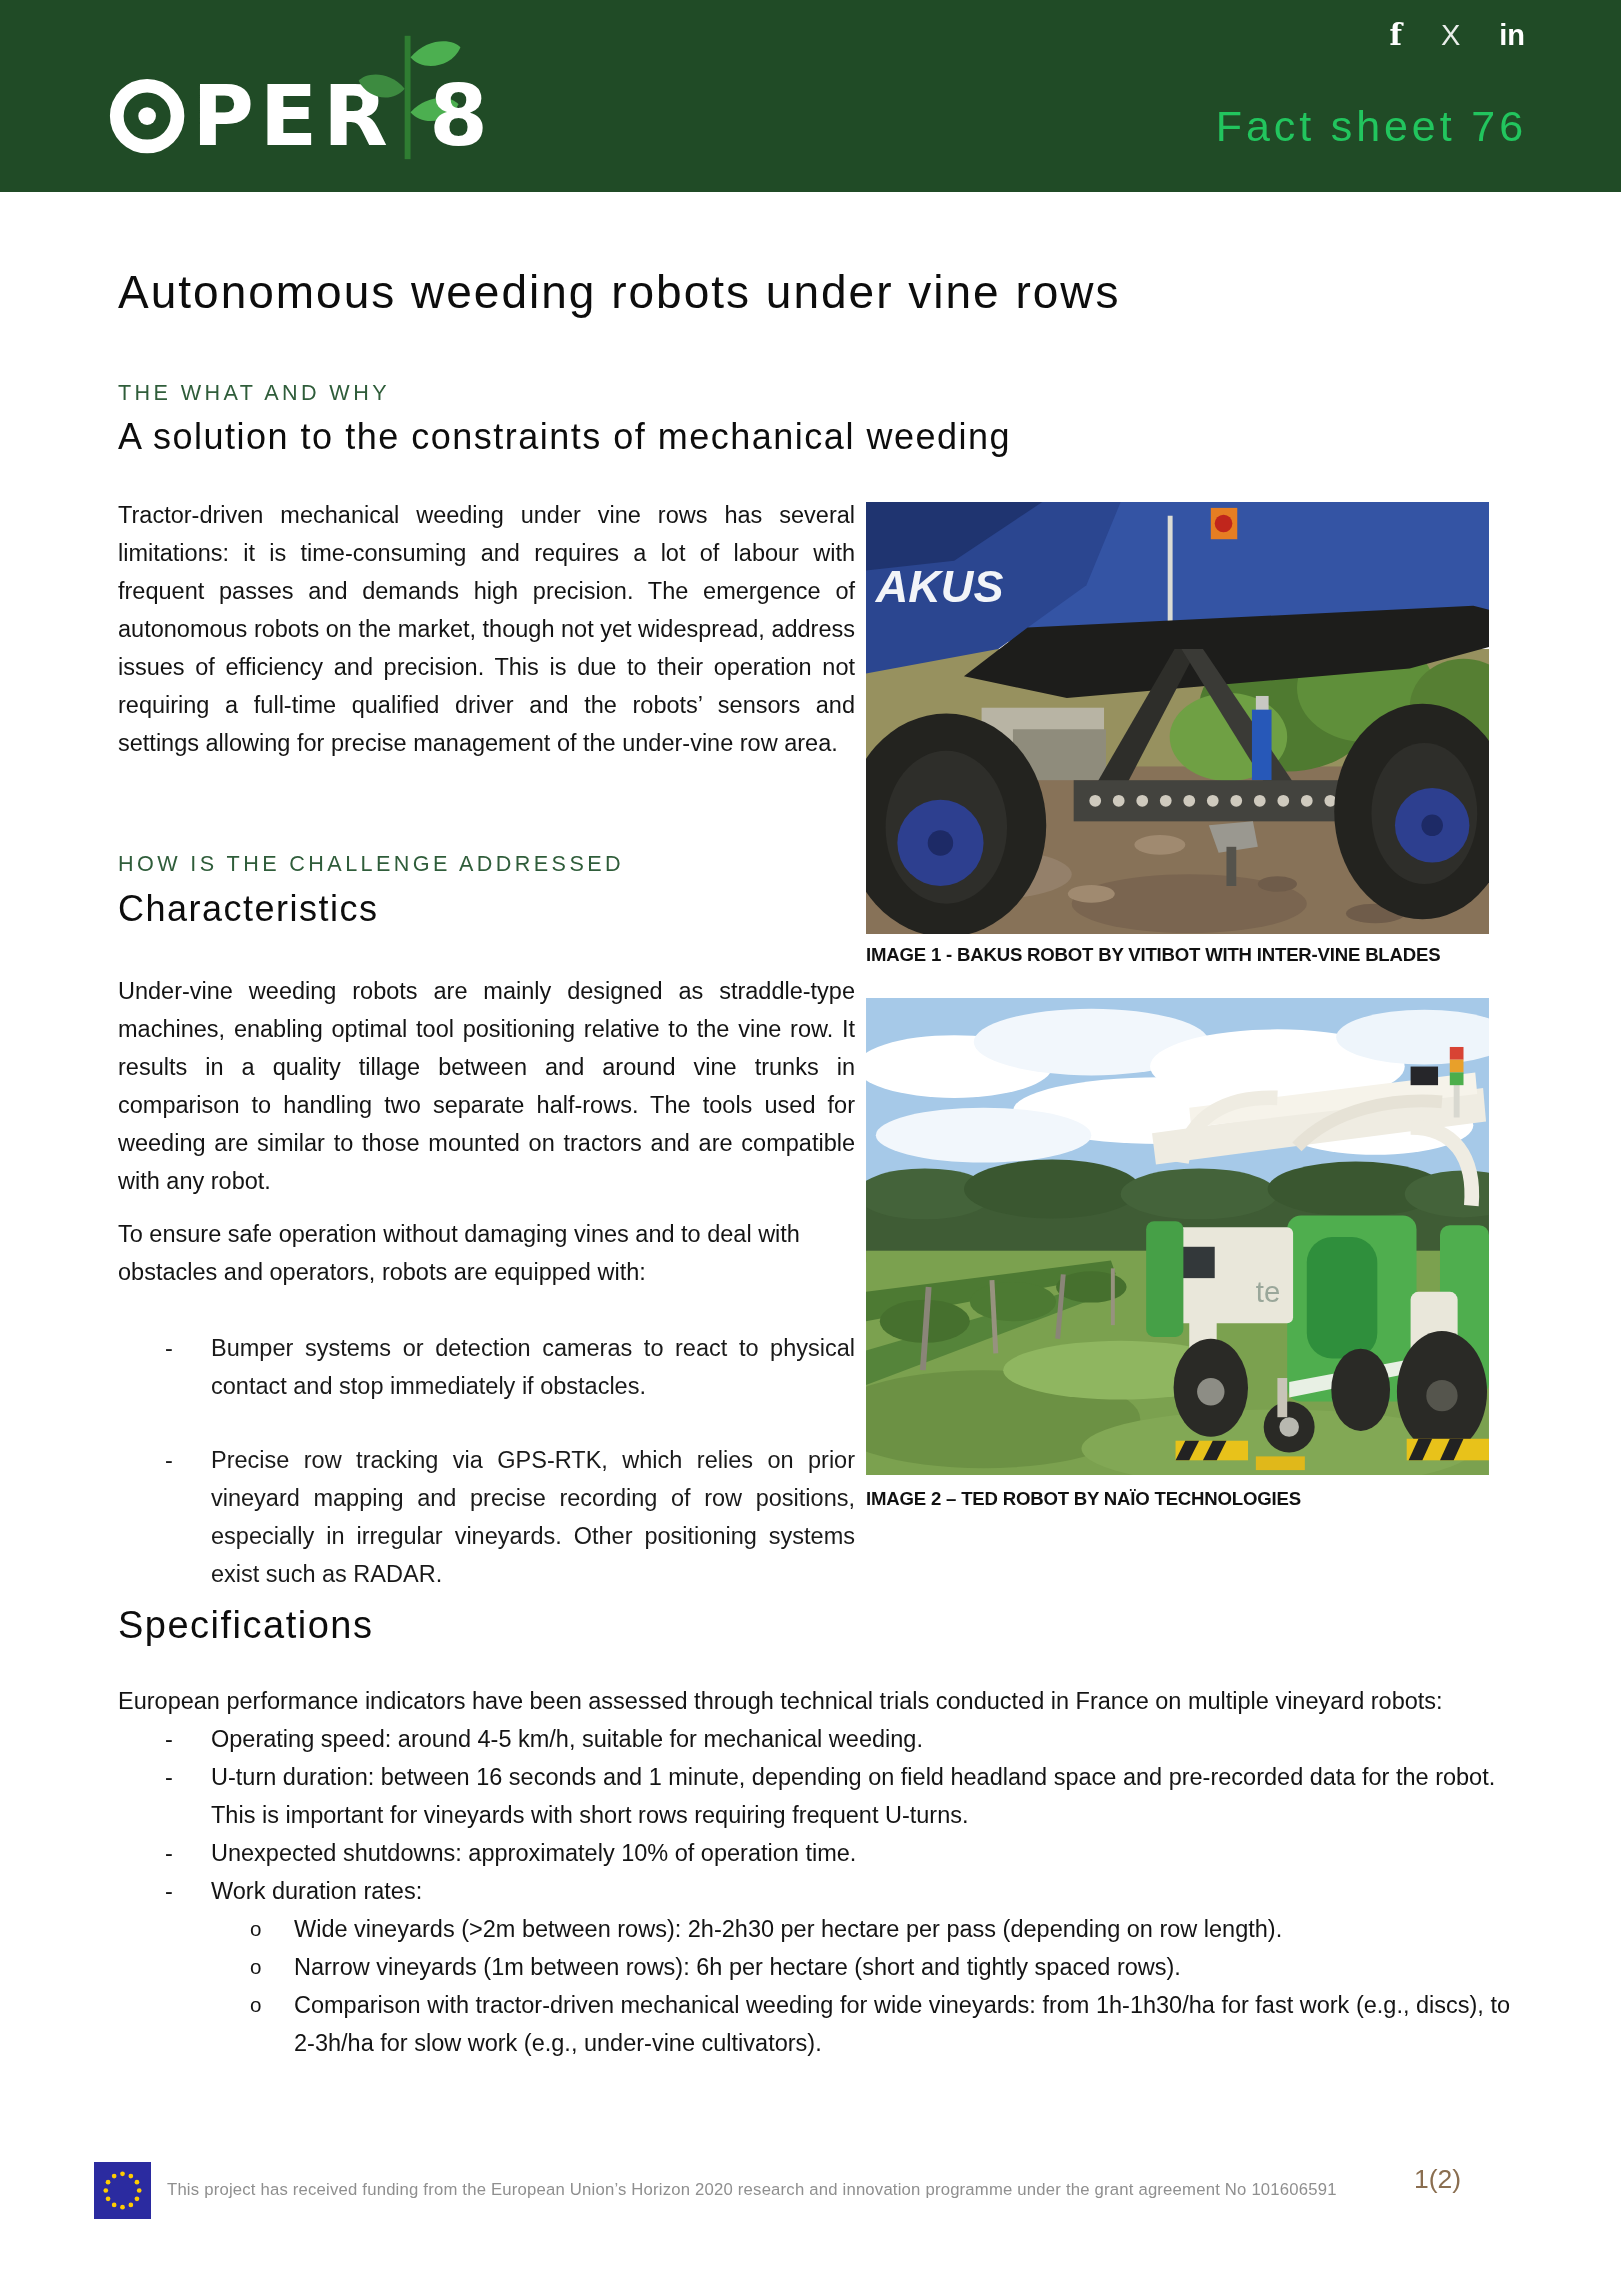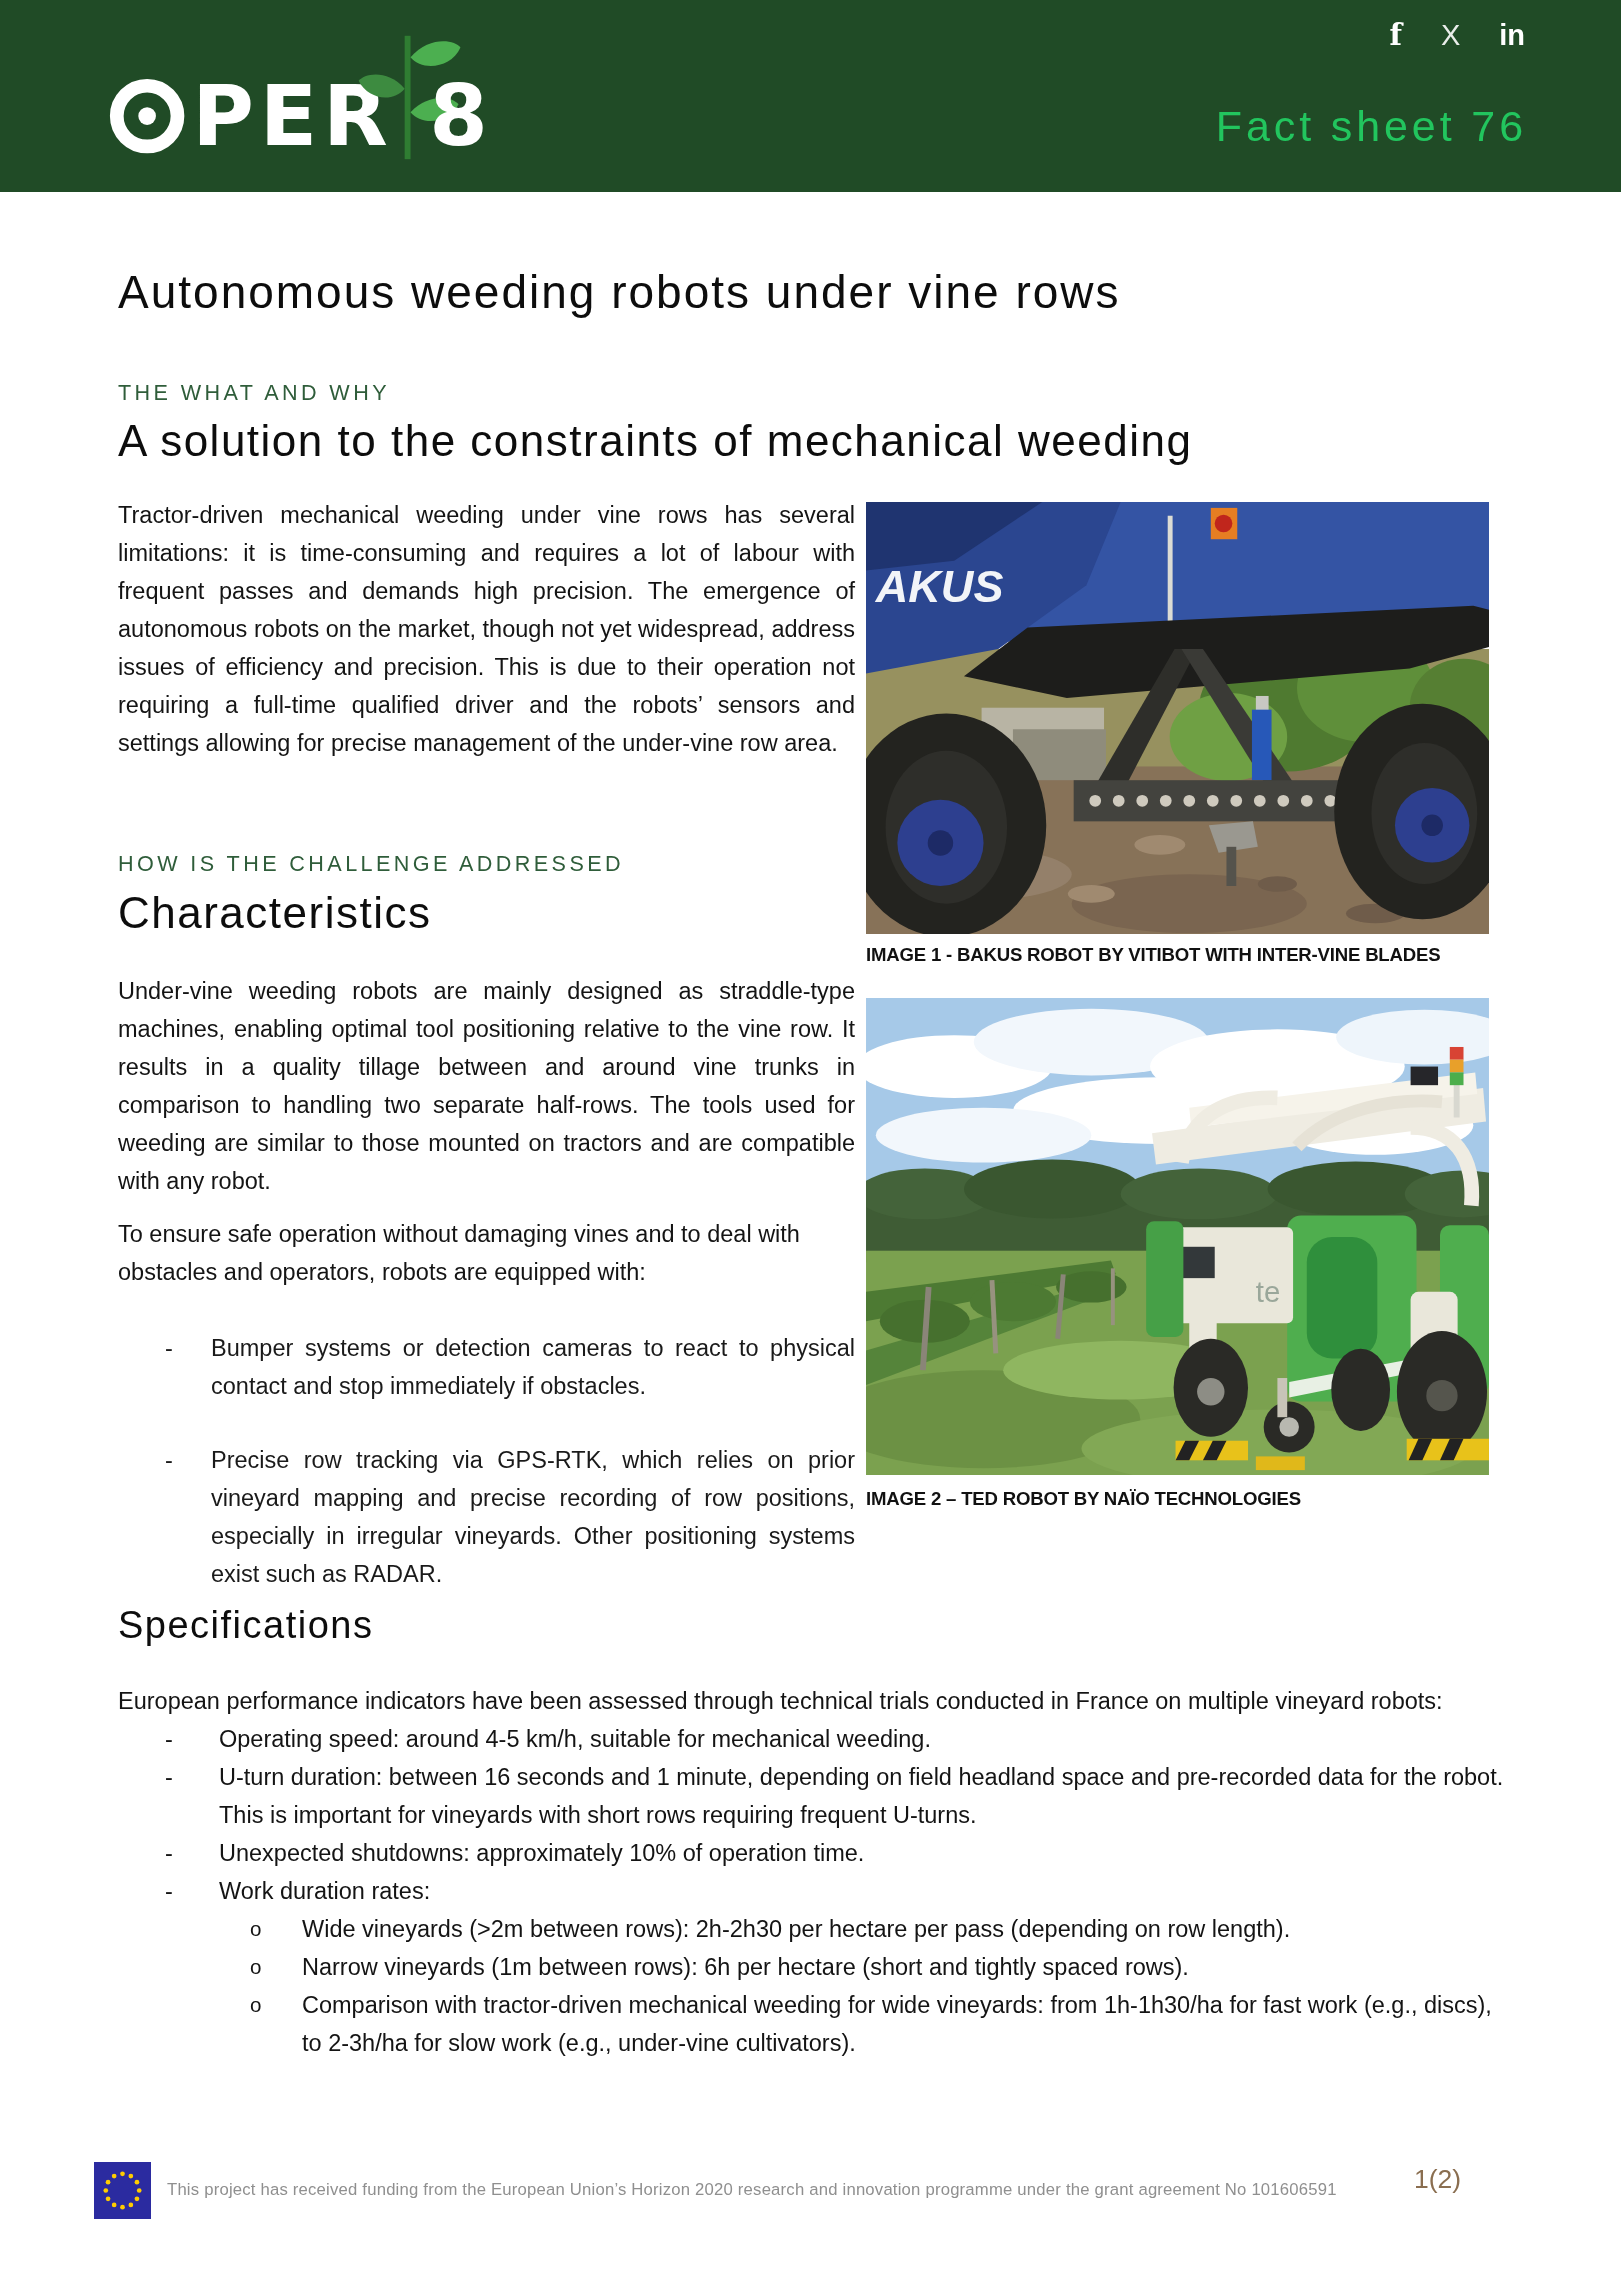--- a/index.html
+++ b/index.html
@@ -15,21 +15,21 @@
   .ic-x{font-weight:300;opacity:.9;}
   .ic-in{font-weight:700;}
   .factsheet{position:absolute;right:94px;top:102px;color:#22c55e;font-size:43px;
              letter-spacing:3.9px;font-weight:400;}
 
   
   .page-title{position:absolute;left:118px;top:265px;font-size:46px;letter-spacing:2px;color:#0d0d0d;}
   .eyebrow{position:absolute;left:118px;font-size:21.6px;letter-spacing:3.4px;color:#2f5d3a;font-weight:400;}
   .eyebrow1{top:380px;}
   .eyebrow2{top:851px;}
-  .h2{position:absolute;left:118px;font-size:44px;letter-spacing:1.5px;color:#0d0d0d;font-weight:400;}
+  .h2{position:absolute;left:118px;font-size:36px;letter-spacing:1.5px;color:#0d0d0d;font-weight:400;}
   .h2-solution{top:416px;}
   .h2-char{top:888px;}
   .body-col{position:absolute;left:118px;width:737px;font-size:23.5px;line-height:38px;
             text-align:justify;color:#141414;}
   .body1{top:496px;}
   .body2{top:972px;}
   .body2b{top:1215px;text-align:left;}
   .char-bullets{position:absolute;left:165px;top:1329px;width:690px;font-size:23.5px;line-height:38px;}
   .b-row{display:flex;text-align:justify;}
   .b-row + .b-row{margin-top:36px;}
@@ -46,21 +46,21 @@
   .cap2{top:1488px;}
 
   
   .spec{position:absolute;left:118px;top:1604px;width:1398px;}
   .spec h2{margin:0;font-size:38px;letter-spacing:1.5px;font-weight:400;color:#0d0d0d;}
   .spec-intro{margin:35px 0 0 0;font-size:23.5px;line-height:38px;color:#141414;}
   .spec-rows{margin-top:0;}
   .s-row{display:flex;font-size:23.5px;line-height:38px;color:#141414;}
   .s-row .b-marker{width:46px;flex:0 0 46px;margin-left:47px;}
   .s-sub .b-marker{margin-left:132px;width:44px;flex:0 0 44px;font-size:20.6px;}
-  .s-row .b-text{flex:1;margin-left:8px;}
+  .s-row .b-text{flex:1;}
 
   
   .footer-flag{position:absolute;left:94px;top:2162px;width:57px;height:57px;}
   .footer-text{position:absolute;left:167px;top:2180px;width:1176px;font-size:16.7px;
                color:#8f8f8f;letter-spacing:0.2px;}
   .page-num{position:absolute;left:1414px;top:2164px;font-size:26.5px;color:#8a6e50;}
 </style>
 </head>
 <body>
 

